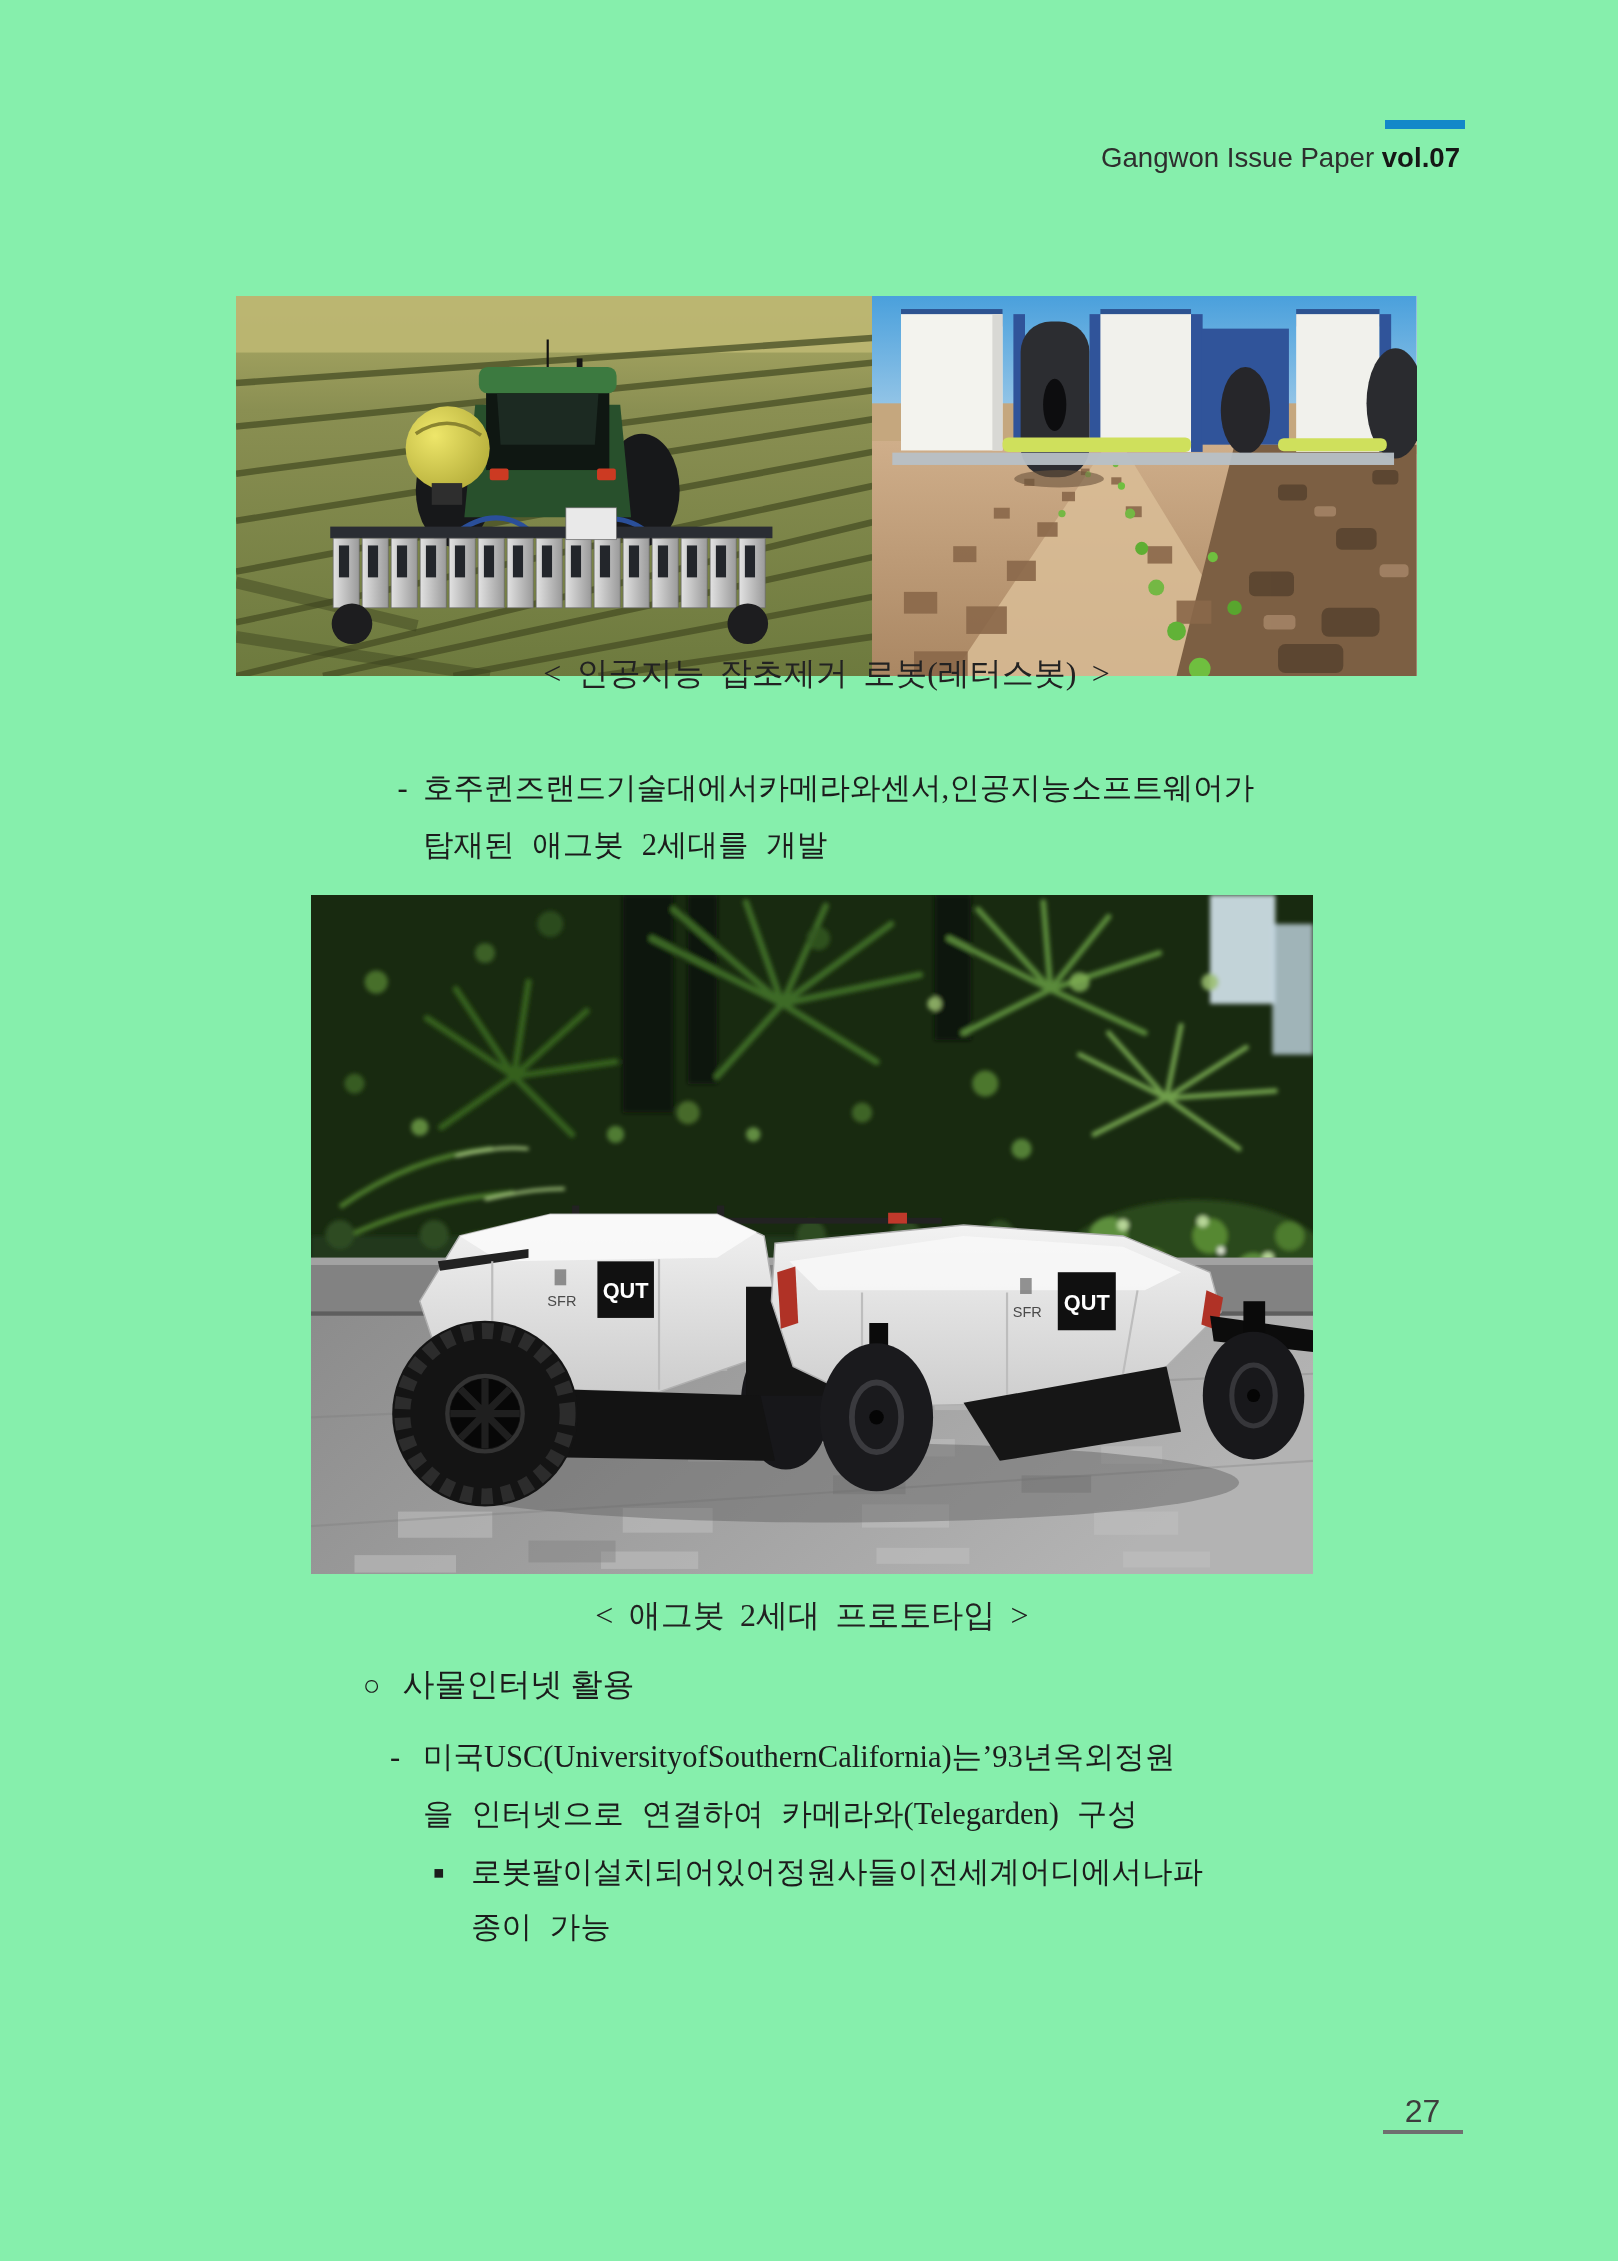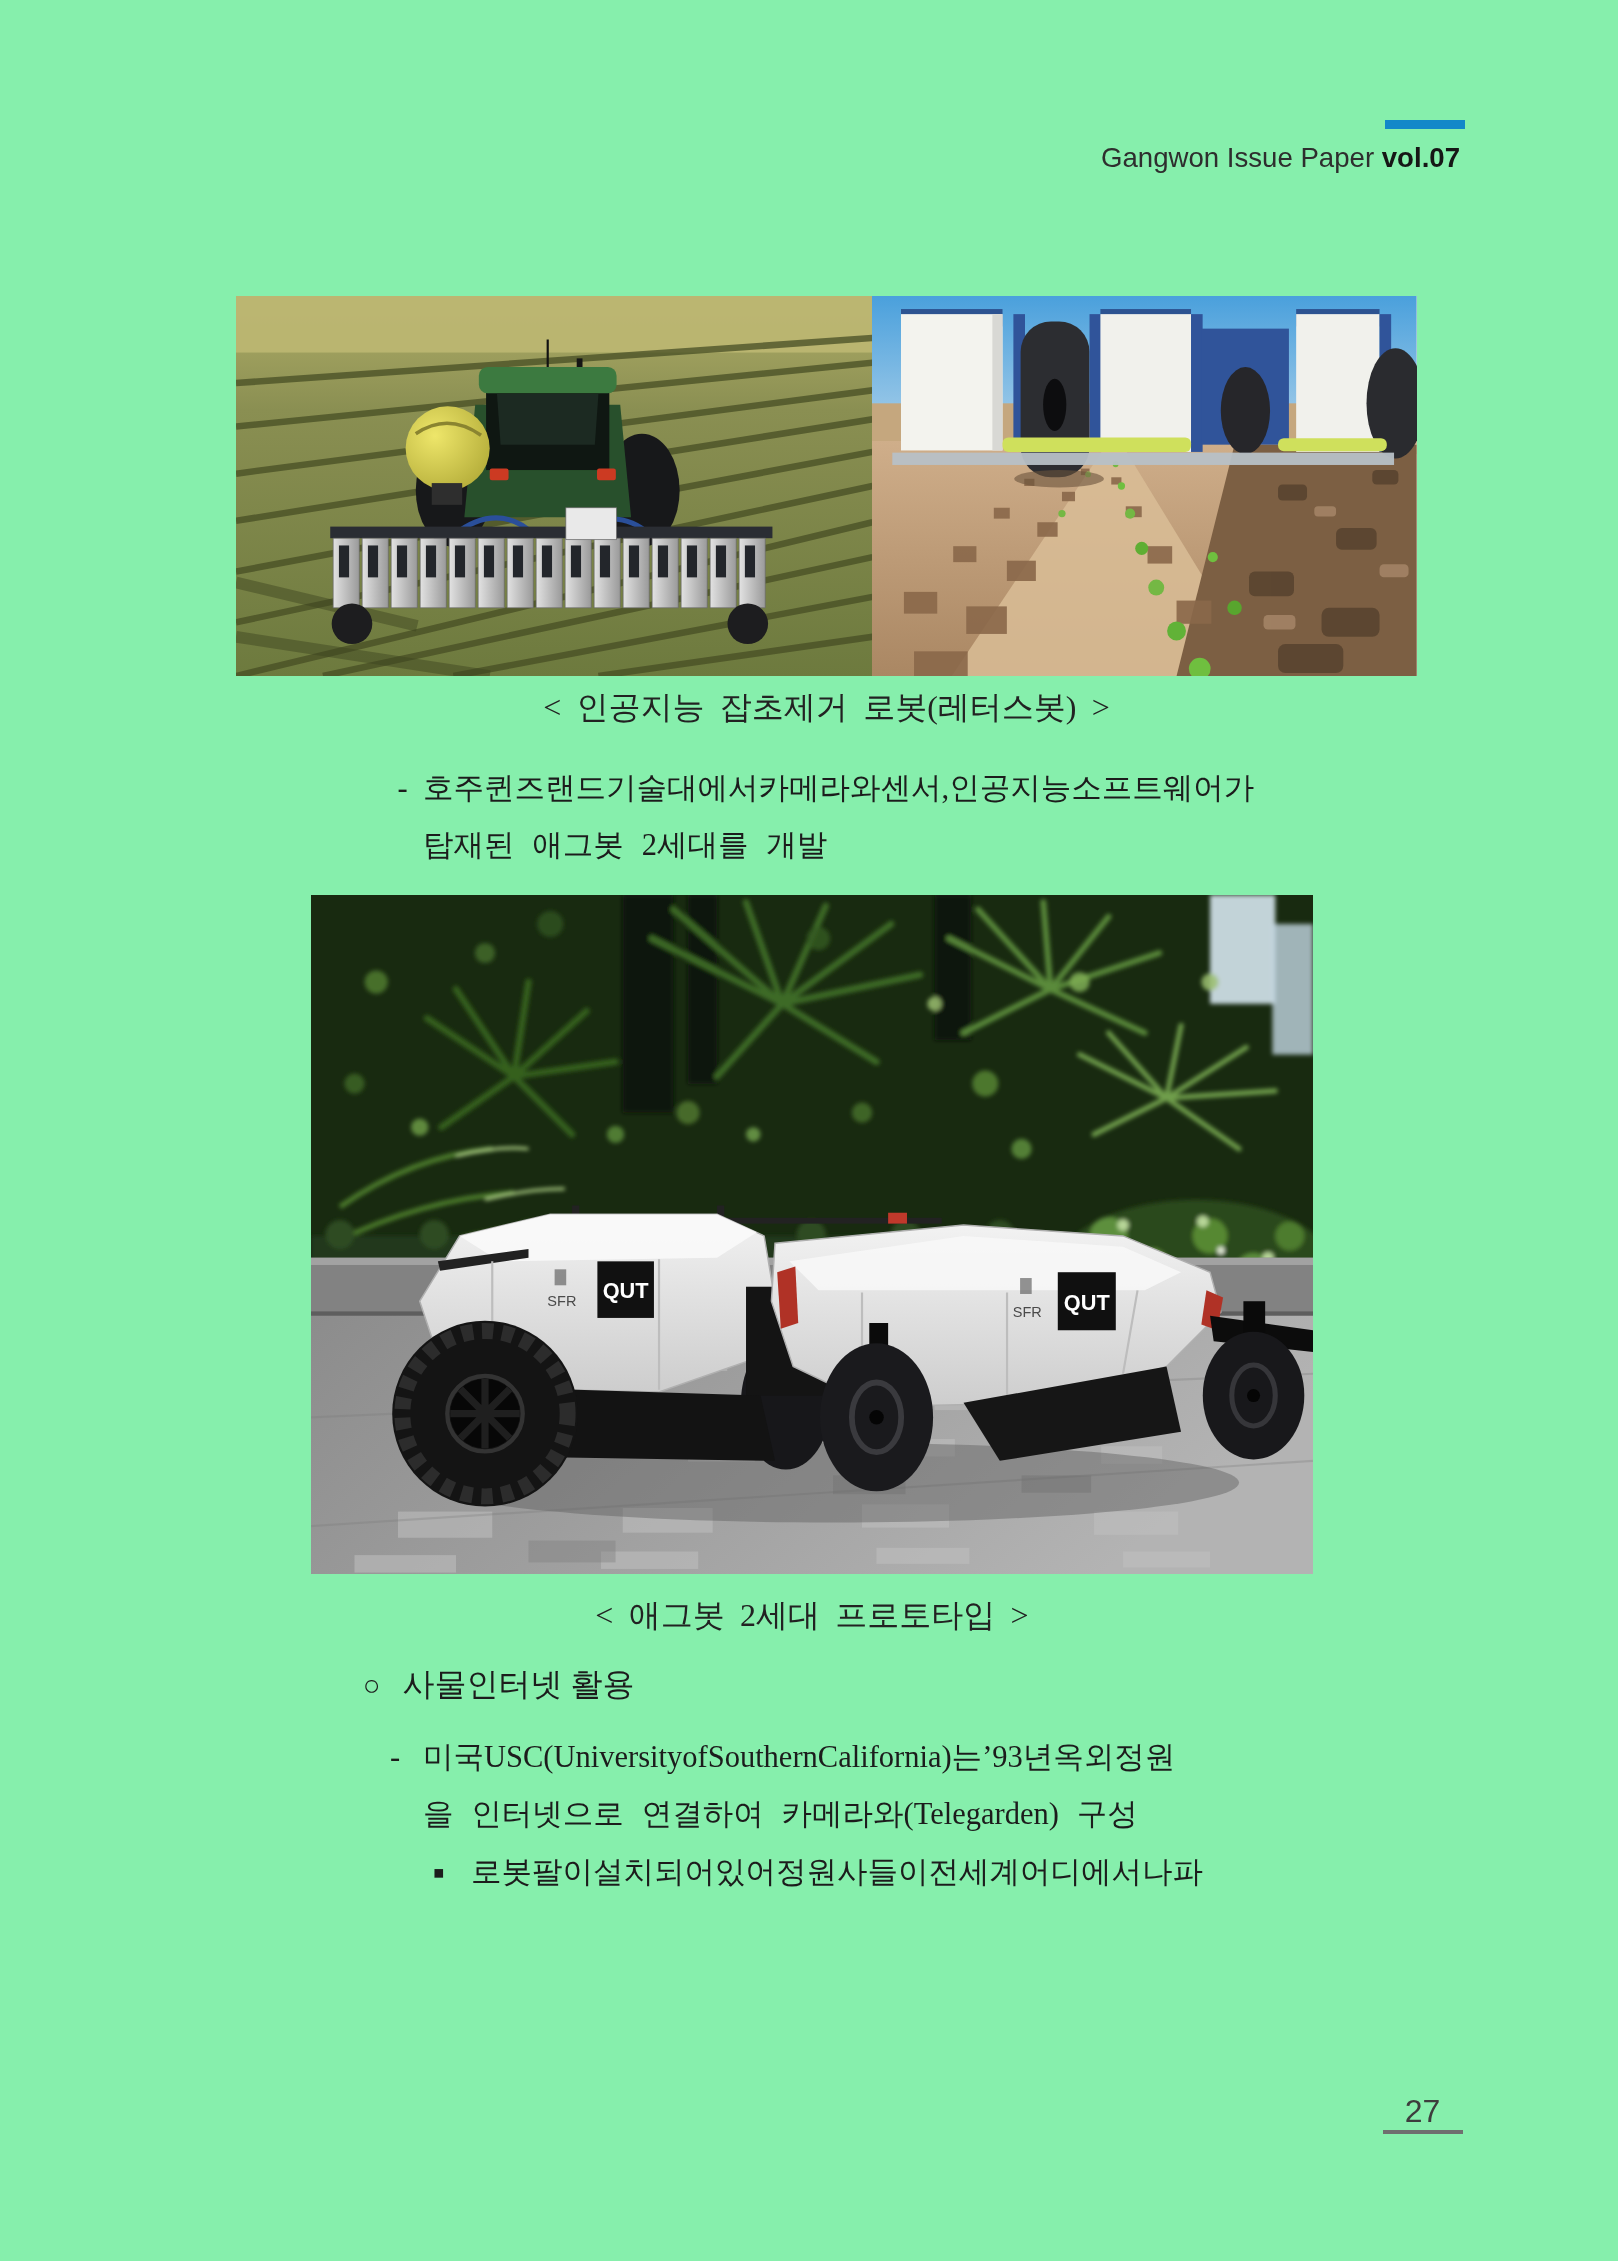--- a/index.html
+++ b/index.html
@@ -12,21 +12,21 @@
                 font-size:27.6px;font-weight:400;color:#2e2e2e;letter-spacing:0px;white-space:nowrap;}
   .header-title .bold{font-weight:700;color:#161616;}
 
   
   .fig1{position:absolute;left:236px;top:296px;width:1181px;height:380px;display:flex;background:#ddd;}
   .fig1 svg{display:block;height:100%;}
   .fig2{position:absolute;left:311px;top:895px;width:1002px;height:679px;background:#222;}
   .fig2 svg{display:block;width:100%;height:100%;}
 
   .caption{position:absolute;text-align:center;font-size:32px;color:#222222;word-spacing:7.3px;white-space:nowrap;}
-  .cap1{left:236px;top:686px;width:1181px;}
+  .cap1{left:236px;top:652px;width:1181px;}
   .cap2{left:311px;top:1594px;width:1002px;}
 
   
   .para{position:absolute;font-size:30.5px;line-height:57px;color:#1c1c1c;}
   .marker{position:absolute;top:0;}
   .jline{display:flex;white-space:nowrap;}
   .rest{white-space:nowrap;word-spacing:10.2px;}
 
   .b1{left:423px;top:760px;width:839px;}
   .b1 .marker{left:-25.4px;}
@@ -485,19 +485,20 @@
         <span>로봇</span>
         <span>팔이</span>
         <span>설치되어</span>
         <span>있어</span>
         <span>정원사들이</span>
         <span>전</span>
         <span>세계</span>
         <span>어디에서나</span>
         <span>파</span>
       </div>
+    <div class="rest">종이 가능</div>
   </div>
 
   <div class="pagenum">27</div>
   <div class="footer-rule"></div>
 
 </div>
 
 
 </body></html>

